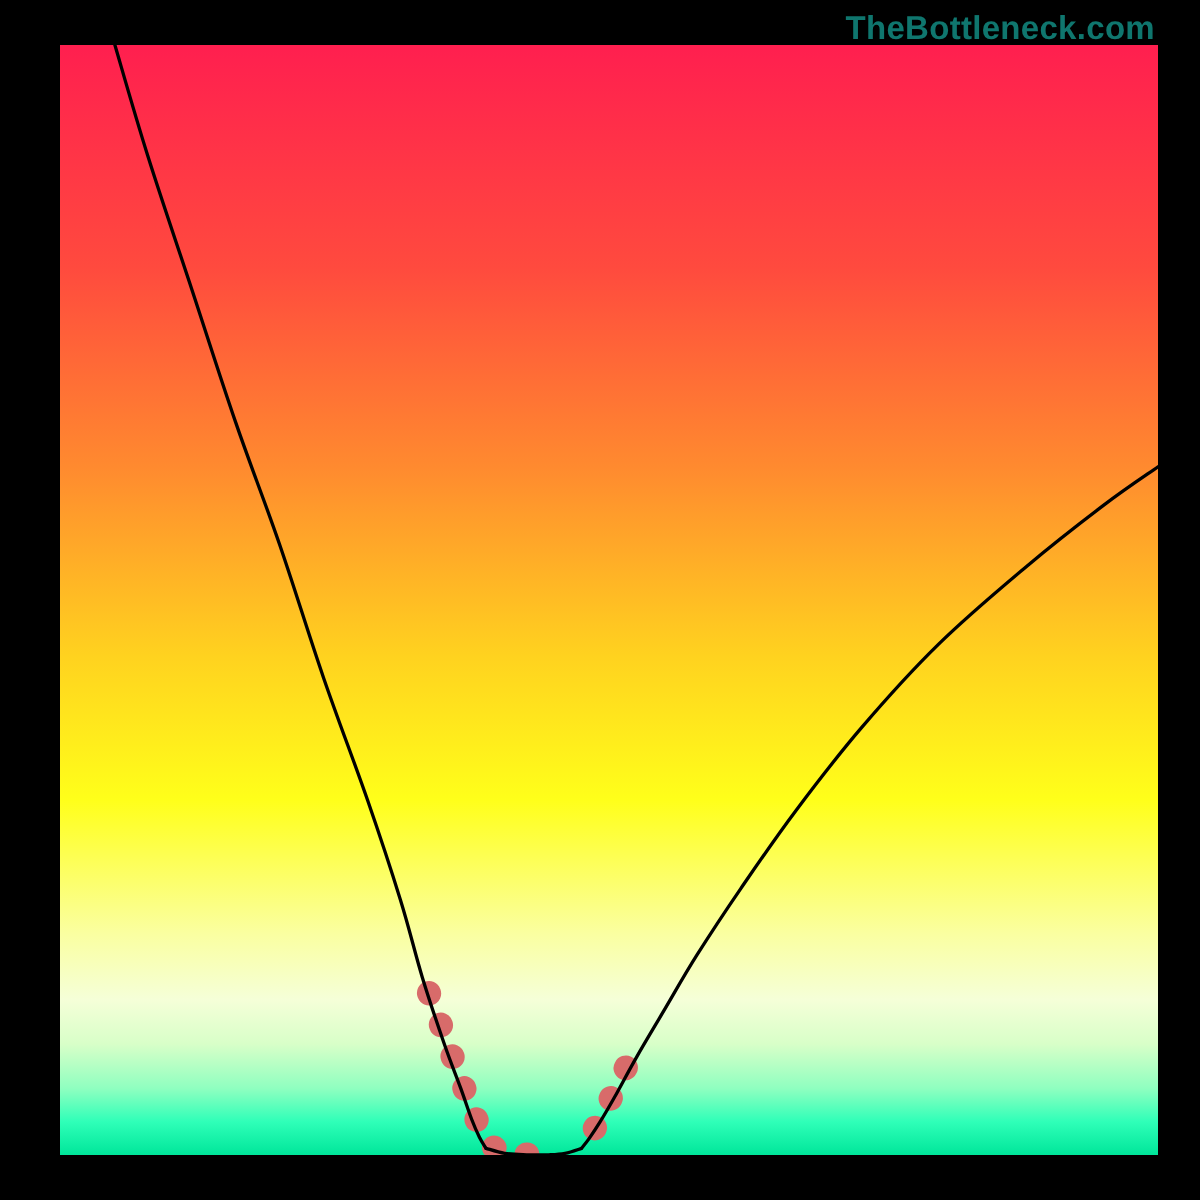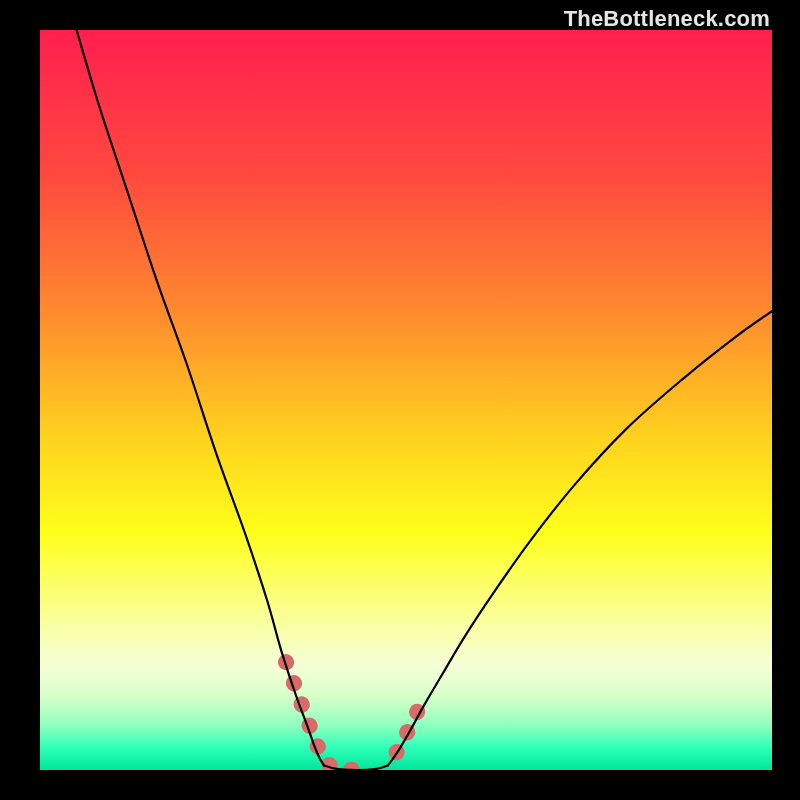--- a/index.html
+++ b/index.html
@@ -22,21 +22,21 @@
     position: absolute;
     left: 0;
     top: 0;
     width: 100%;
     height: 100%;
   }
   .watermark {
     position: absolute;
     font-family: Arial, Helvetica, sans-serif;
     font-weight: bold;
-    color: #e5e5e5;
+    color: #0f766e;
     letter-spacing: 0.2px;
     white-space: nowrap;
   }
   svg.curves {
     position: absolute;
     left: 0;
     top: 0;
   }
 </style>
 </head>

